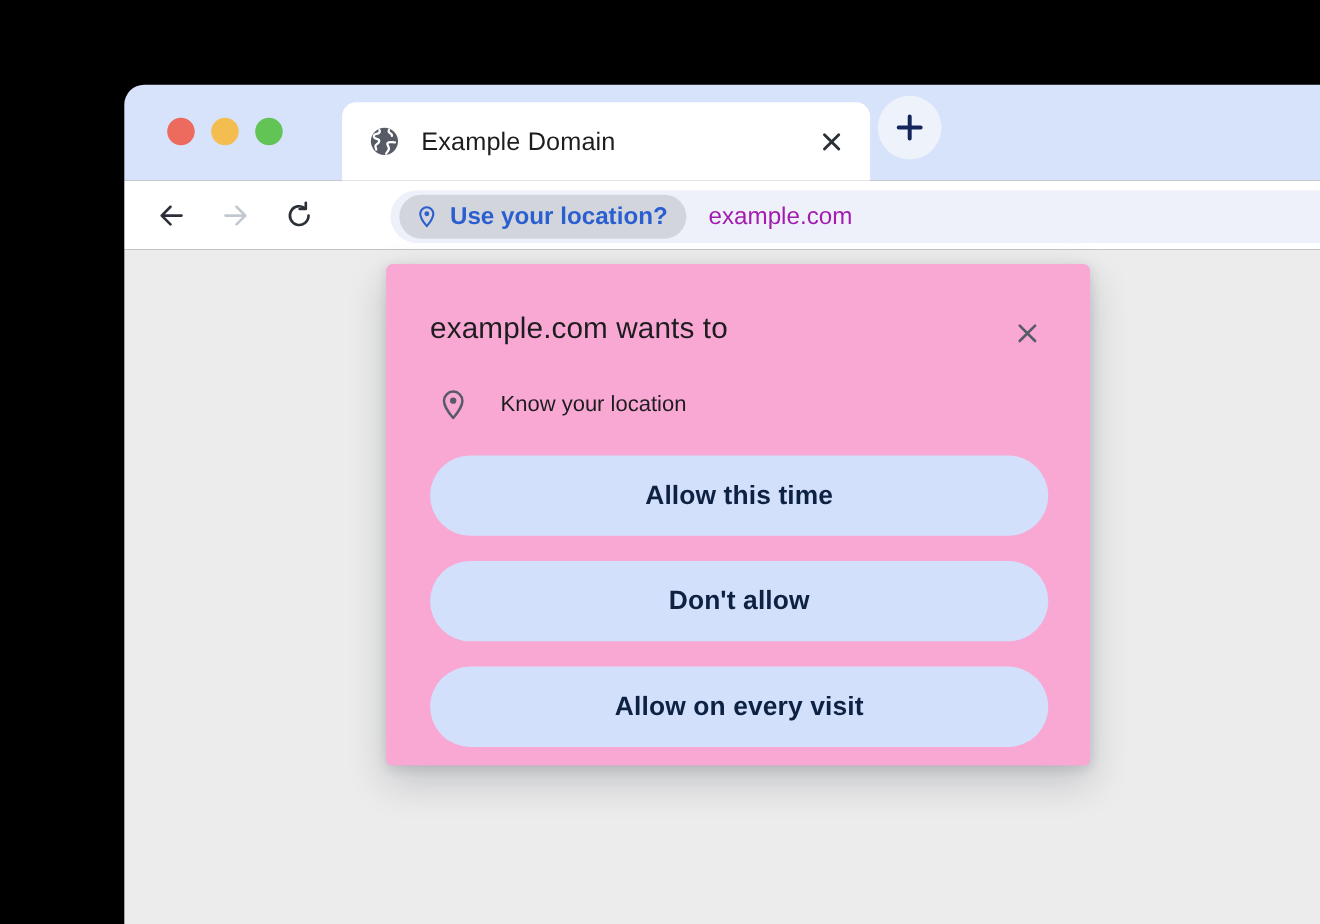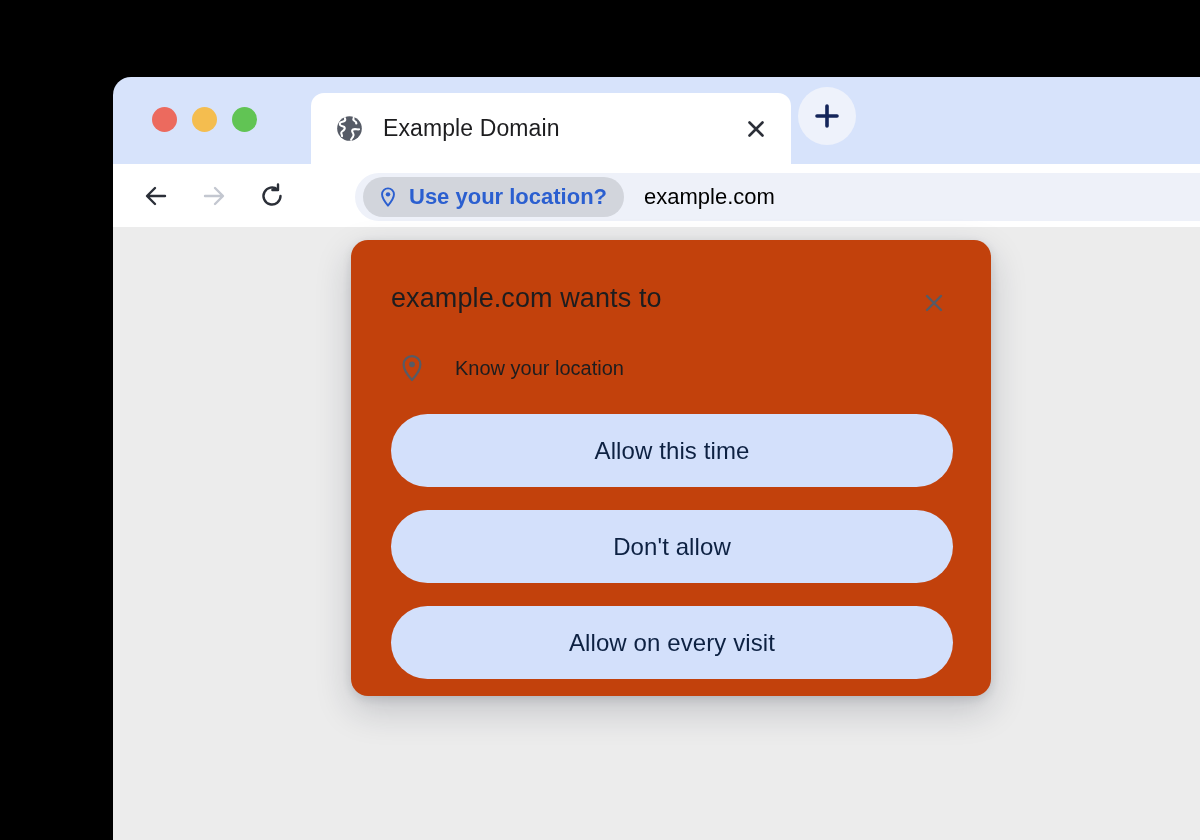--- a/index.html
+++ b/index.html
@@ -168,43 +168,43 @@
     font-size: 22px;
     font-weight: bold;
     color: #2b5fd0;
     white-space: nowrap;
     text-align: center;
   }
 
   .url-text {
     margin-left: 20px;
     font-size: 22px;
-    color: #000000;
+    color: #a21caf;
     white-space: nowrap;
   }
 
   
   .page-content {
     position: absolute;
     left: 0;
     top: 150px;
     width: 1120px;
     height: 613px;
     background: #ececec;
   }
 
   
   .permission-dialog {
     position: absolute;
     left: 351px;
     top: 240px;
     width: 640px;
     height: 456px;
-    background: #c2410c;
-    border-radius: 17px;
+    background: #f9a8d4;
+    border-radius: 6px;
     box-shadow: 0 14px 36px rgba(24,31,48,.20),
                 0 3px 10px rgba(24,31,48,.12);
     padding: 44px 38px 34px 40px;
   }
 
   .dialog-header {
     display: flex;
     align-items: flex-start;
     justify-content: space-between;
   }
@@ -253,21 +253,21 @@
   }
   .action-btn {
     width: 100%;
     height: 73px;
     border: none;
     border-radius: 37px;
     background: #d3e0fb;
     color: #0d2142;
     font-family: "Liberation Sans", sans-serif;
     font-size: 24px;
-    font-weight: normal;
+    font-weight: bold;
     cursor: pointer;
     display: flex;
     align-items: center;
     justify-content: center;
     letter-spacing: .1px;
   }
 </style>
 </head>
 <body>
 

